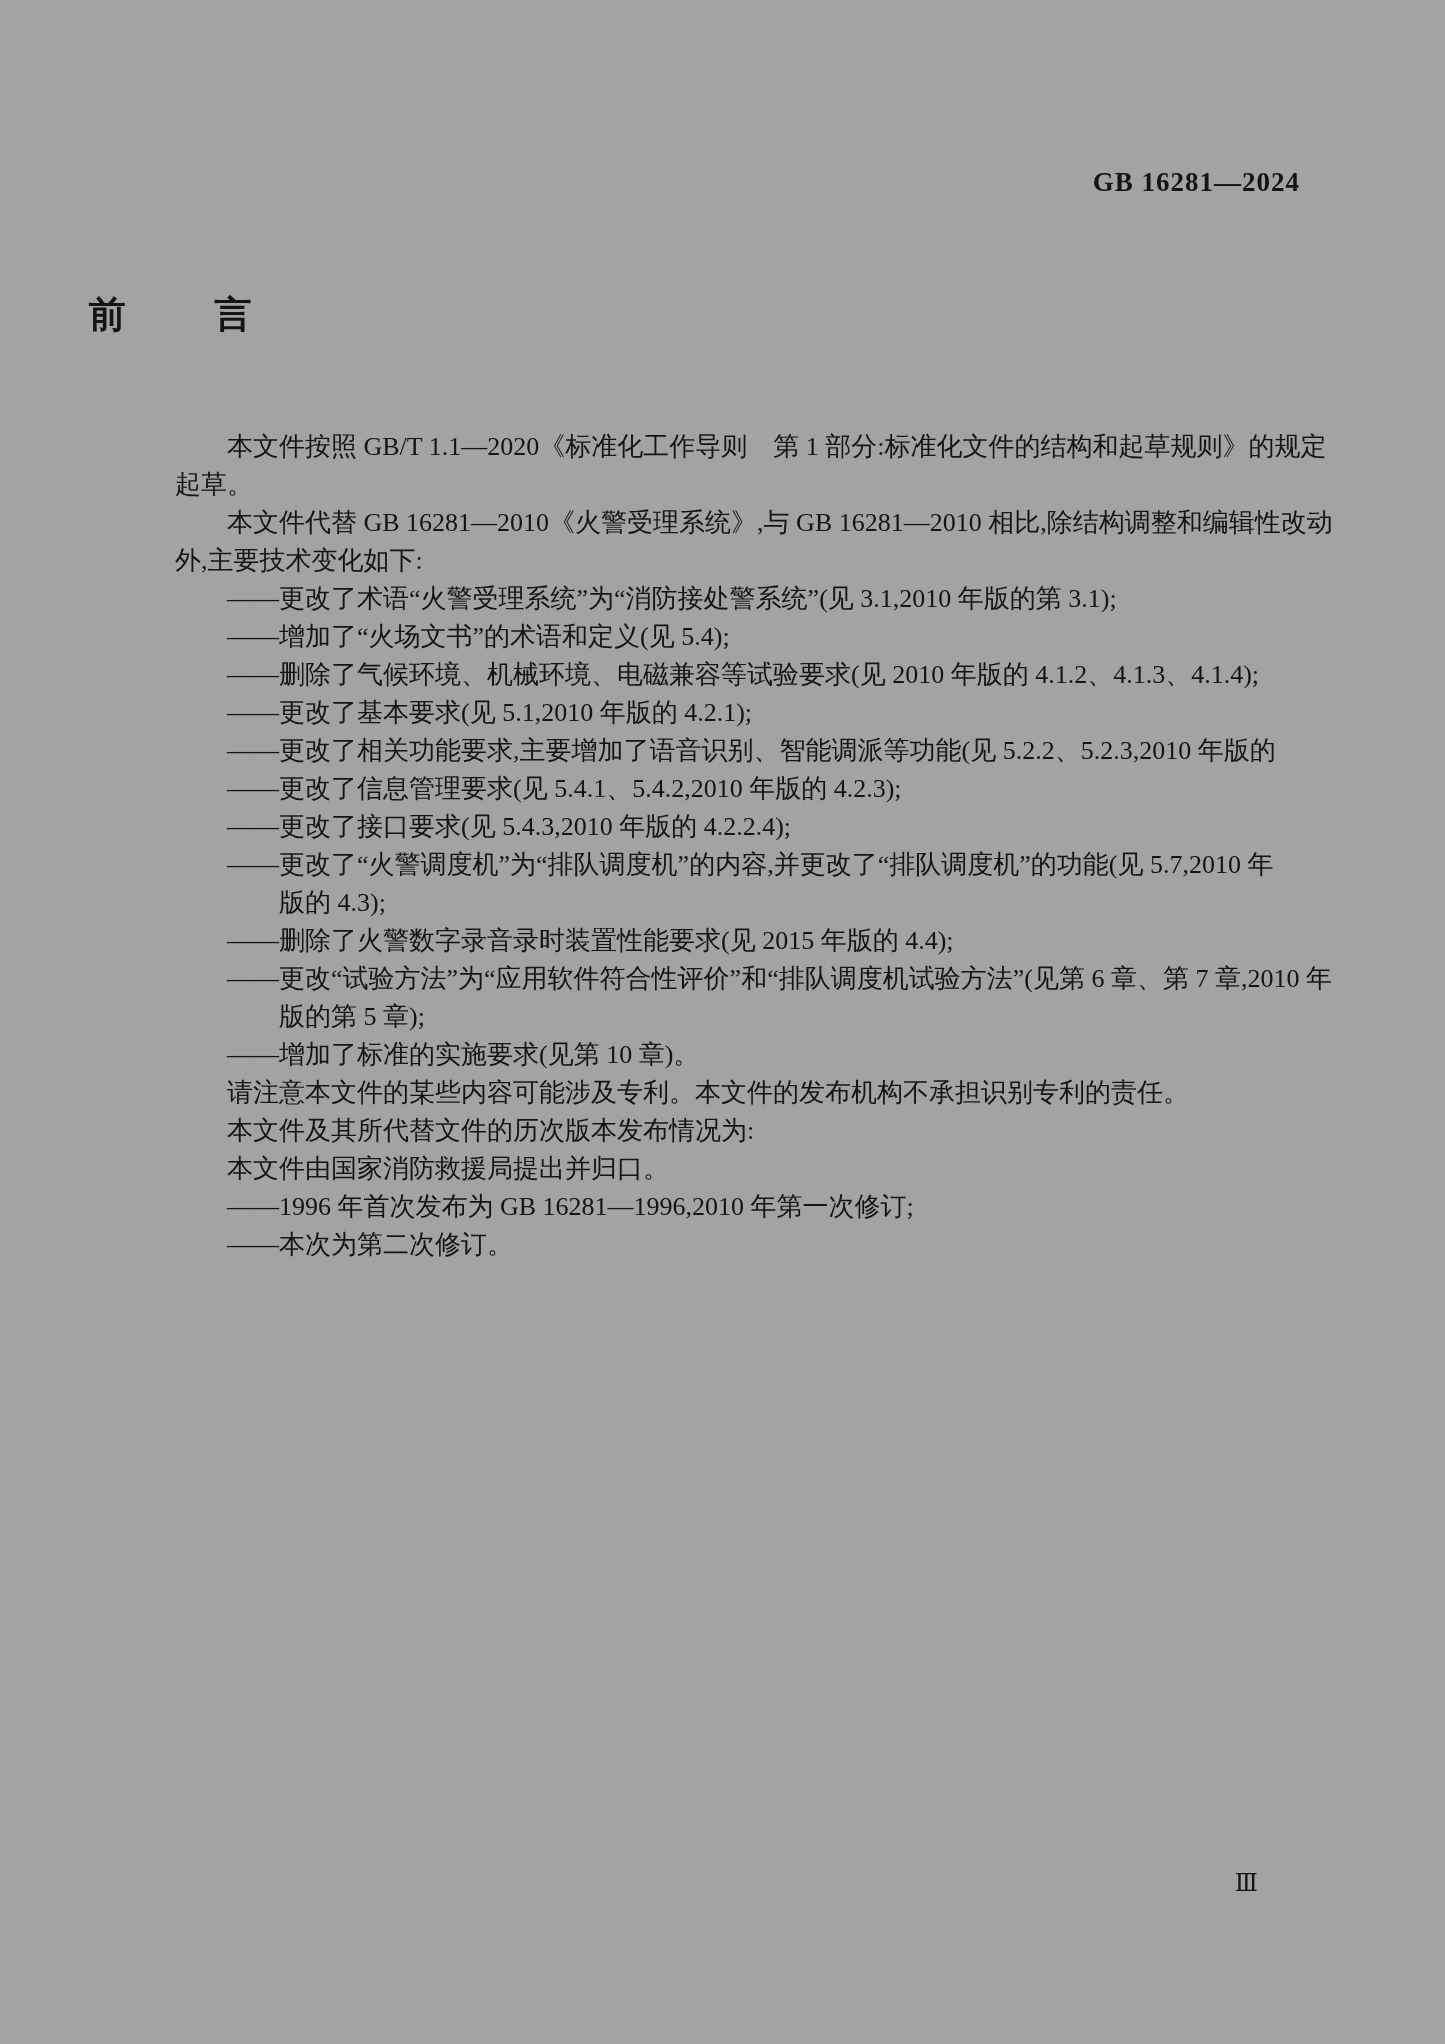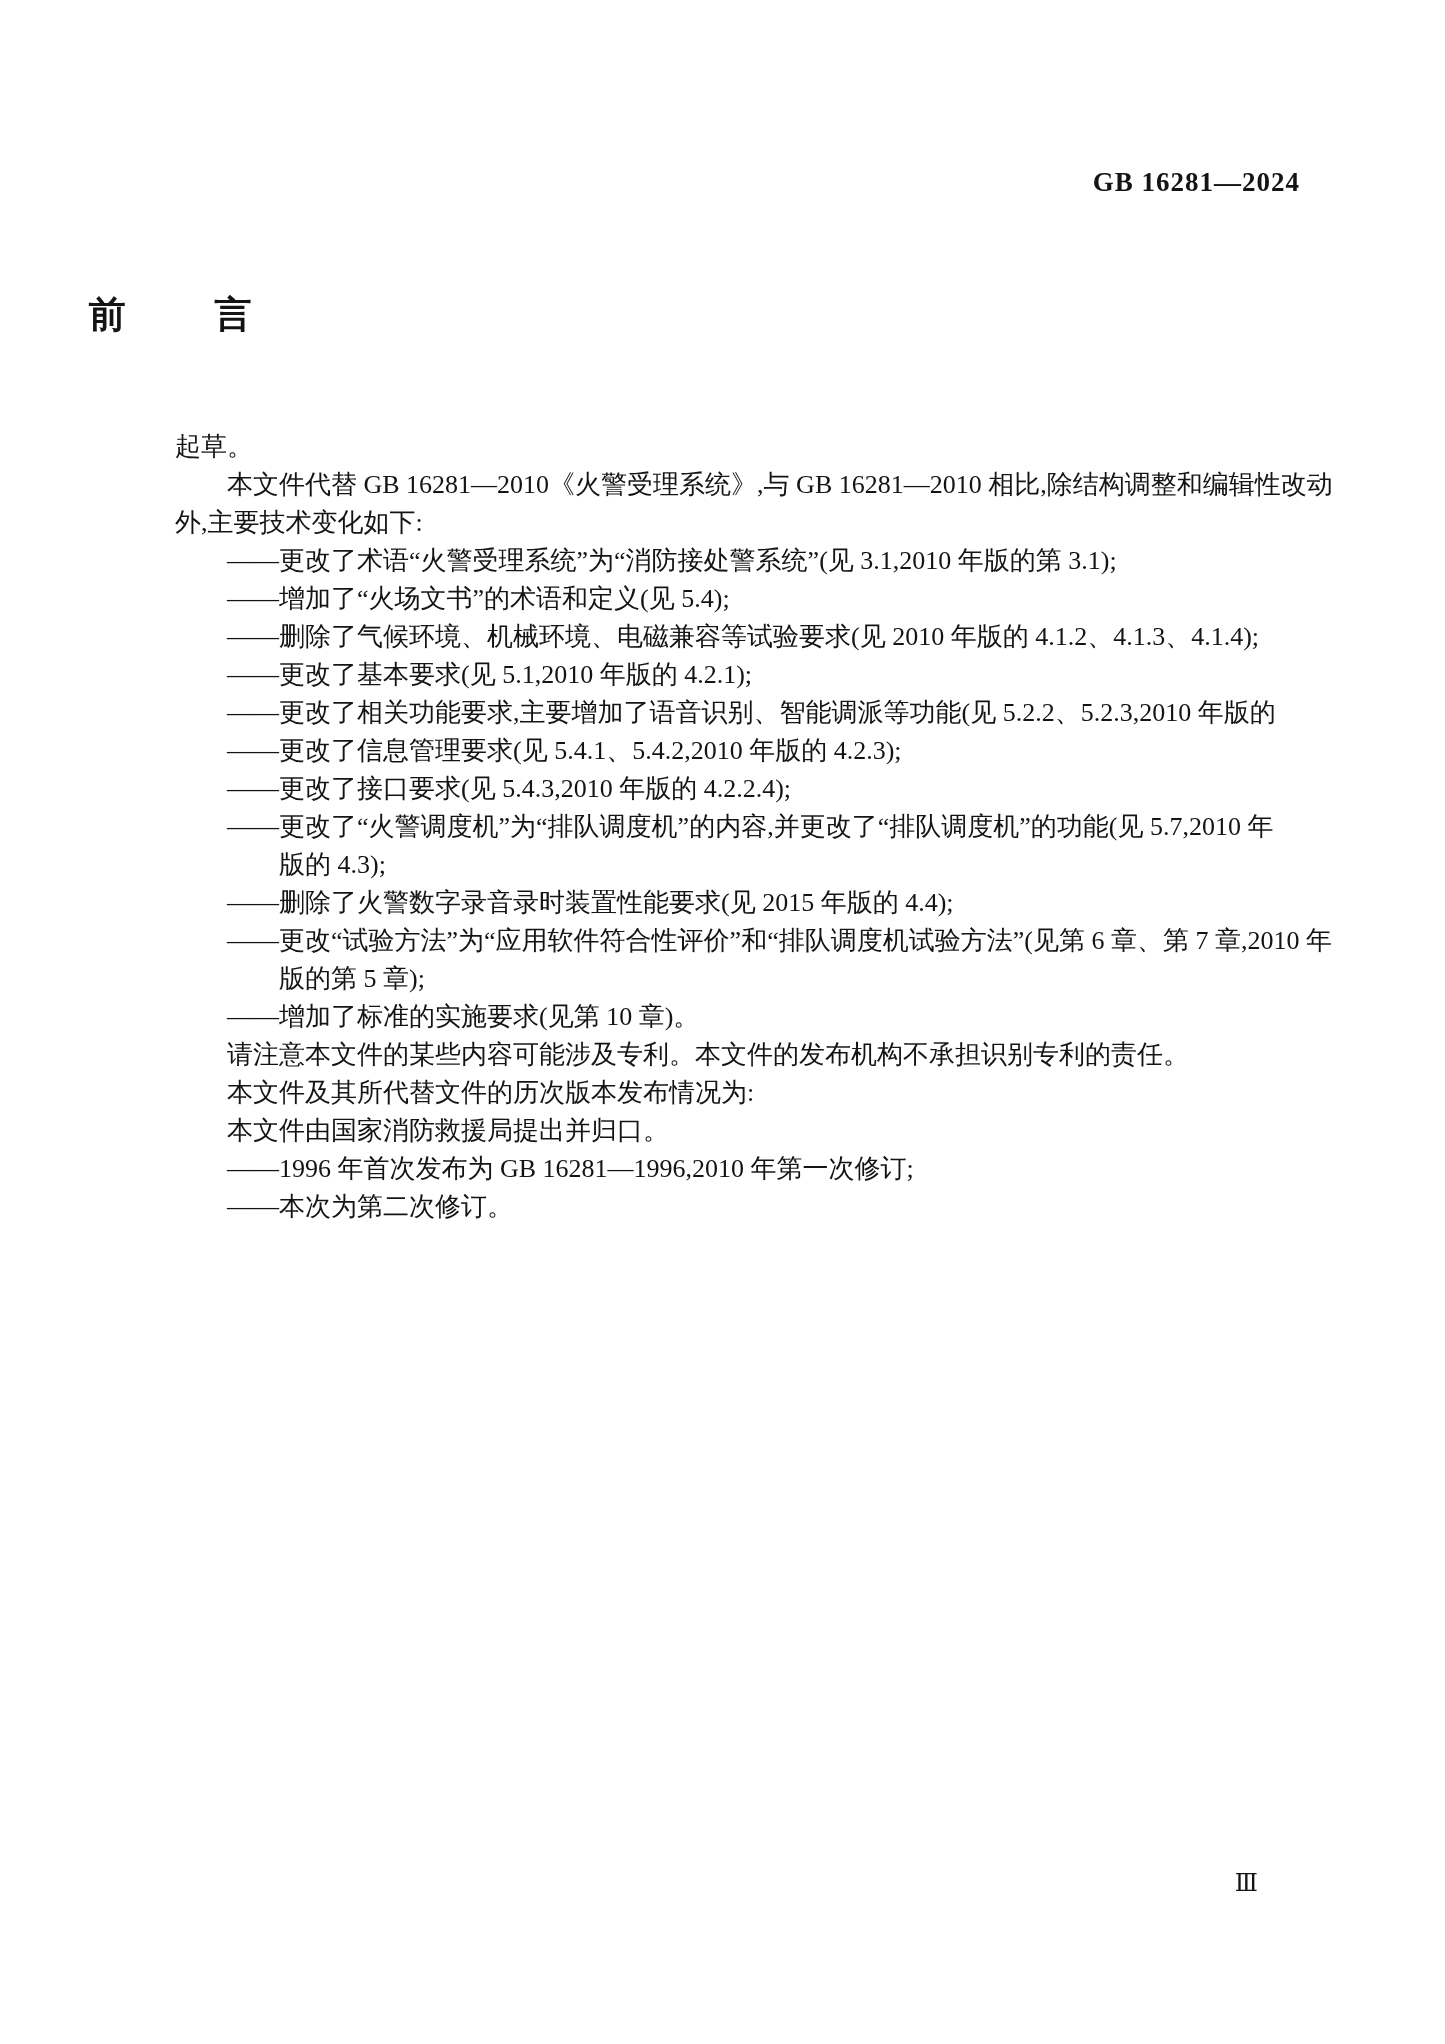--- a/index.html
+++ b/index.html
@@ -1,21 +1,21 @@
 <!DOCTYPE html>
 <html><head>
 <meta charset="utf-8">
 <style>
   html, body { margin: 0; padding: 0; background: #888; }
   .page {
     position: relative;
     width: 1445px;
     height: 2044px;
     margin: 0 auto;
-    background: #ffffff;
+    background: #a3a3a3;
     color: #141414;
     font-family: "Liberation Serif", "DejaVu Serif", serif;
     overflow: hidden;
   }
   .doc-number {
     position: absolute;
     top: 163px;
     right: 145px;
     font-size: 27px;
     font-weight: 700;
@@ -66,20 +66,21 @@
 </head>
 <body>
 
 <div class="page">
 
   <div class="doc-number">GB 16281—2024</div>
 
   <h1 class="page-title">前言</h1>
 
   <div class="document-body">
+      <div class="ln ln-indent">本文件按照 GB/T 1.1—2020《标准化工作导则　第 1 部分:标准化文件的结构和起草规则》的规定</div>
       <div class="ln ln-flush">起草。</div>
       <div class="ln ln-indent">本文件代替 GB 16281—2010《火警受理系统》,与 GB 16281—2010 相比,除结构调整和编辑性改动</div>
       <div class="ln ln-flush">外,主要技术变化如下:</div>
       <div class="ln ln-hang">——更改了术语“火警受理系统”为“消防接处警系统”(见 3.1,2010 年版的第 3.1);</div>
       <div class="ln ln-hang">——增加了“火场文书”的术语和定义(见 5.4);</div>
       <div class="ln ln-hang">——删除了气候环境、机械环境、电磁兼容等试验要求(见 2010 年版的 4.1.2、4.1.3、4.1.4);</div>
       <div class="ln ln-hang">——更改了基本要求(见 5.1,2010 年版的 4.2.1);</div>
       <div class="ln ln-hang">——更改了相关功能要求,主要增加了语音识别、智能调派等功能(见 5.2.2、5.2.3,2010 年版的</div>
       <div class="ln ln-hang">——更改了信息管理要求(见 5.4.1、5.4.2,2010 年版的 4.2.3);</div>
       <div class="ln ln-hang">——更改了接口要求(见 5.4.3,2010 年版的 4.2.2.4);</div>

